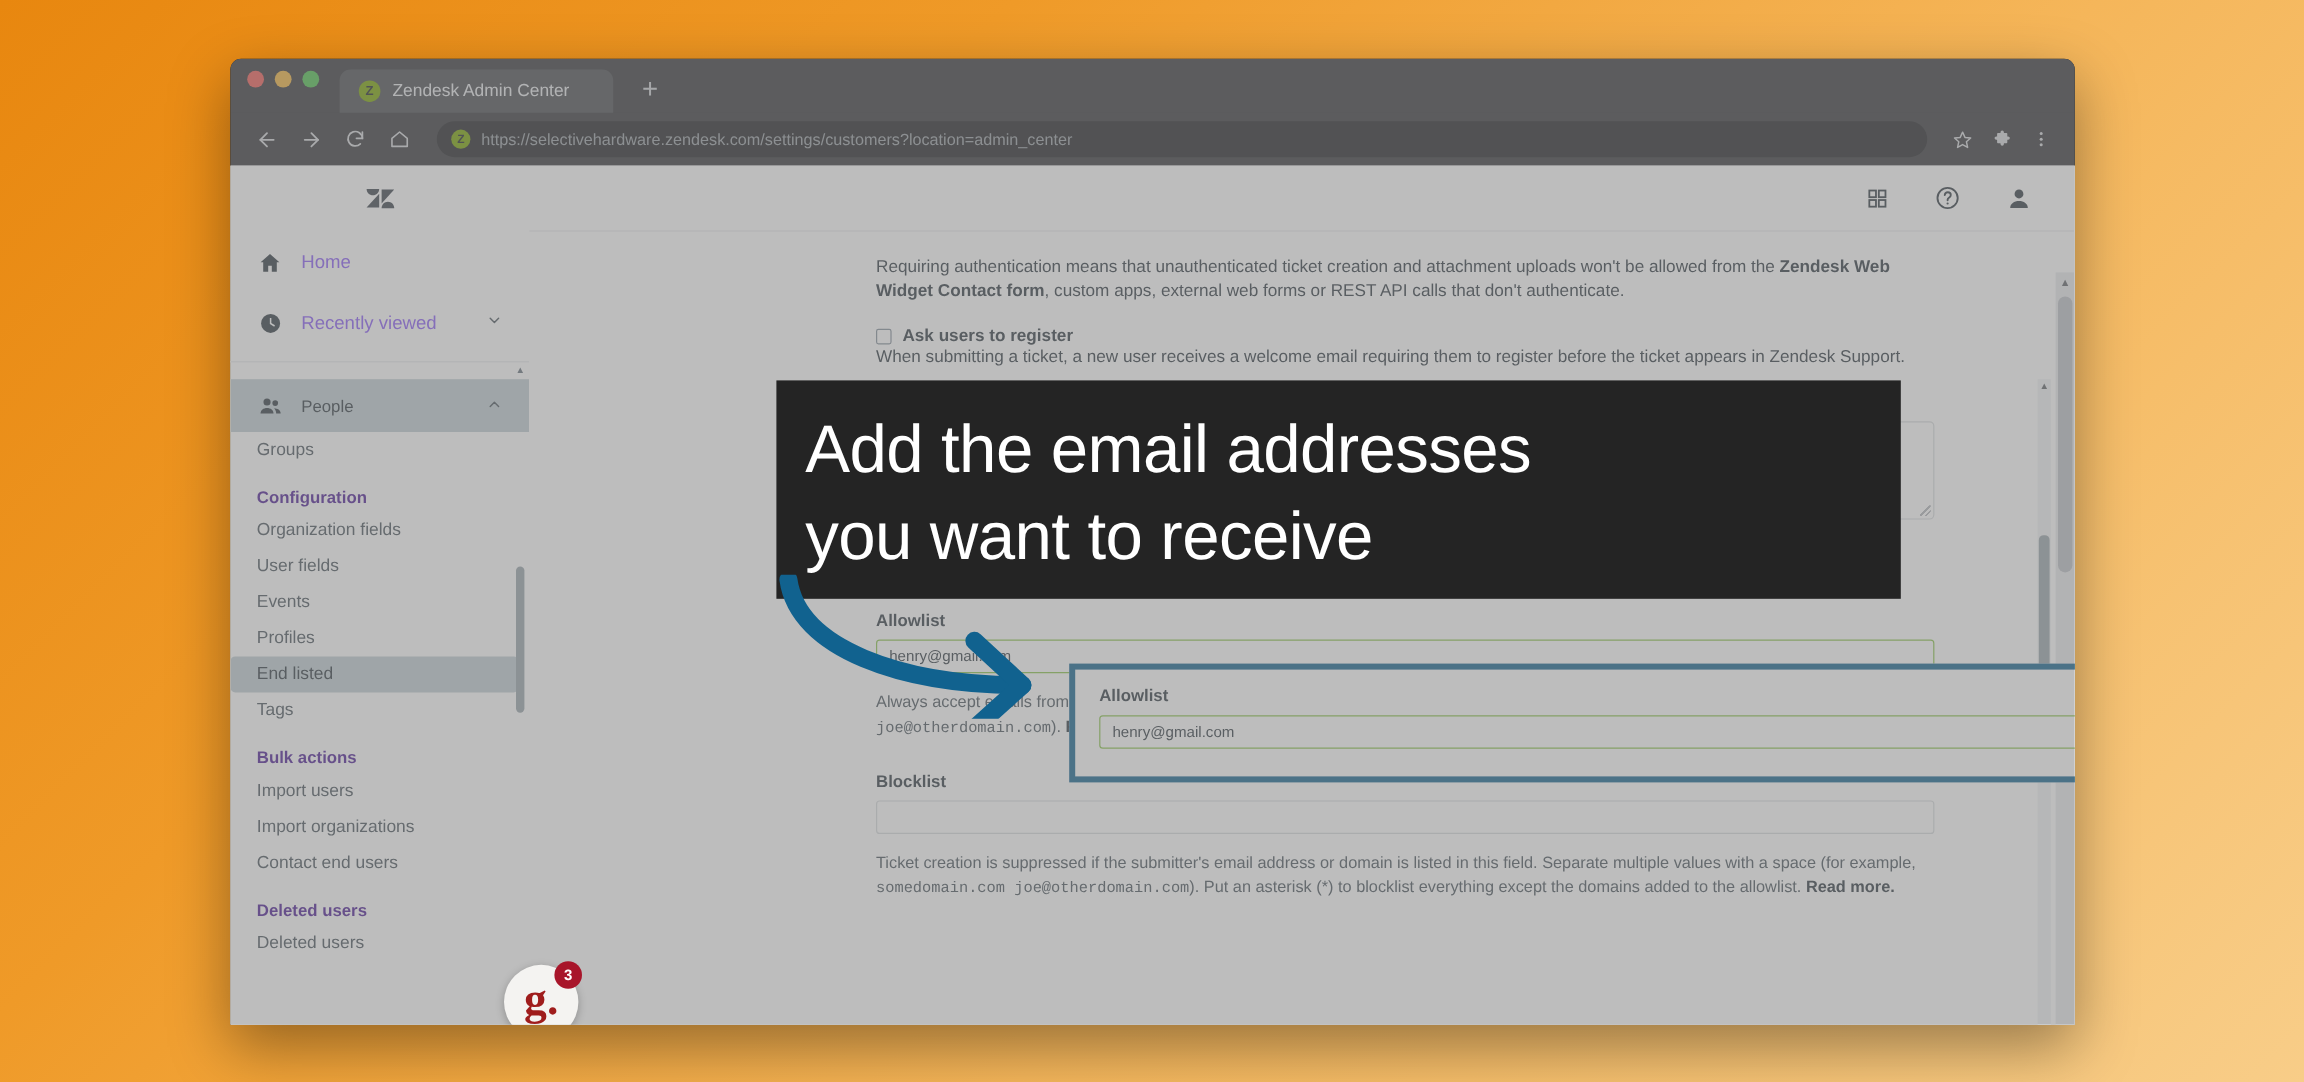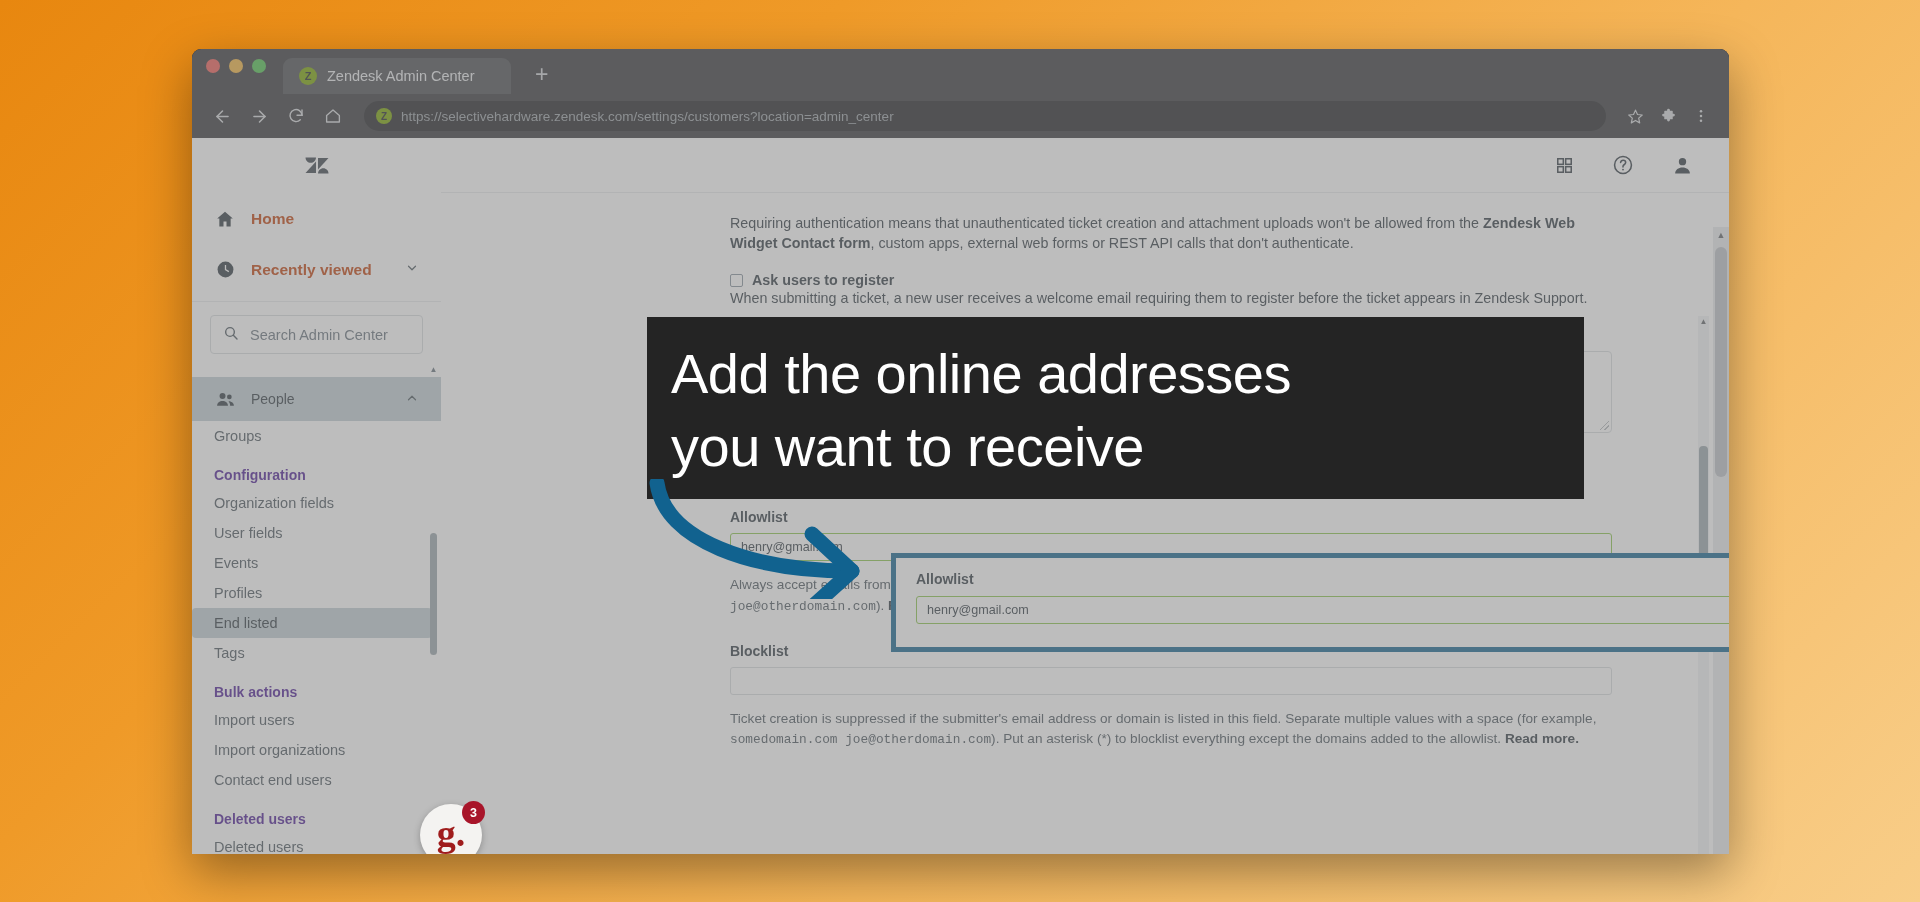--- a/index.html
+++ b/index.html
@@ -92,21 +92,21 @@
     width: 249px; flex: none; background: #fff;
     position: relative; display: flex; flex-direction: column;
   }
   .zlogo { height: 55px; display: flex; align-items: center; justify-content: center; }
   .zlogo svg { display: block; }
 
   .nav-top { padding: 0 0 6px 0; border-bottom: 1px solid #e9ebed; }
   .navrow {
     display: flex; align-items: center; gap: 15px;
     height: 51px; padding: 0 22px;
-    font-size: 15.5px; color: #c2410c; font-weight: bold;
+    font-size: 15.5px; color: #8b5cf6;
   }
   .navrow .ico { width: 22px; display: flex; justify-content: center; flex: none; }
   .navrow .lbl { flex: 1; }
   .chev { color: #49545c; flex: none; }
 
   .searchwrap { padding: 13px 18px 9px 18px; }
   .searchbox {
     height: 39px; border: 1px solid #d8dcde; border-radius: 4px;
     display: flex; align-items: center; gap: 11px; padding: 0 12px;
     color: #68737d; font-size: 14.5px;
@@ -385,31 +385,20 @@
           </span>
           <span class="lbl">Recently viewed</span>
           <span class="chev">
             <svg width="14" height="14" viewBox="0 0 24 24" fill="none" stroke="currentColor" stroke-width="2.1" stroke-linecap="round" stroke-linejoin="round">
                 <polyline points="6 9 12 15 18 9"></polyline>
               </svg>
           </span>
         </div>
       </div>
 
-      <div class="searchwrap">
-        <div class="searchbox">
-          <span>
-            <svg width="16" height="16" viewBox="0 0 24 24" fill="none" stroke="#49545c" stroke-width="2.1" stroke-linecap="round">
-                <circle cx="10.5" cy="10.5" r="6.5"></circle>
-                <line x1="15.5" y1="15.5" x2="21" y2="21"></line>
-              </svg>
-          </span>
-          <span>Search Admin Center</span>
-        </div>
-      </div>
 
       <div class="nav-scroll">
         <div class="cut-row"></div>
 
         <div class="people-row">
           <span class="ico">
             <svg width="21" height="21" viewBox="0 0 24 24" fill="#2f3941">
                 <circle cx="8.6" cy="8" r="3.4"></circle>
                 <circle cx="16.4" cy="9" r="2.7"></circle>
                 <path d="M2.4 19c0-3.4 2.8-5.4 6.2-5.4s6.2 2 6.2 5.4z"></path>
@@ -536,21 +525,21 @@
 
   <div class="allow-frame">
     <div class="fieldlabel">Allowlist</div>
     <div class="input-line allow">
       <span>henry@gmail.com</span>
 
     </div>
   </div>
 
   <div class="callout">
-    <div class="line">Add the online addresses</div>
+    <div class="line">Add the email addresses</div>
     <div class="line">you want to receive</div>
   </div>
 
   <svg class="arrow-svg" width="250" height="120" viewBox="0 0 250 120">
     <path d="M10 4 C 18 62, 105 92, 205 92" stroke="#11628f" stroke-width="15" fill="none" stroke-linecap="round"></path>
     <polyline points="165,55 205,92 165,128" stroke="#11628f" stroke-width="15" fill="none" stroke-linecap="round" stroke-linejoin="round"></polyline>
   </svg>
 
   <div class="gwidget">
     <span class="gletter">g.</span>

